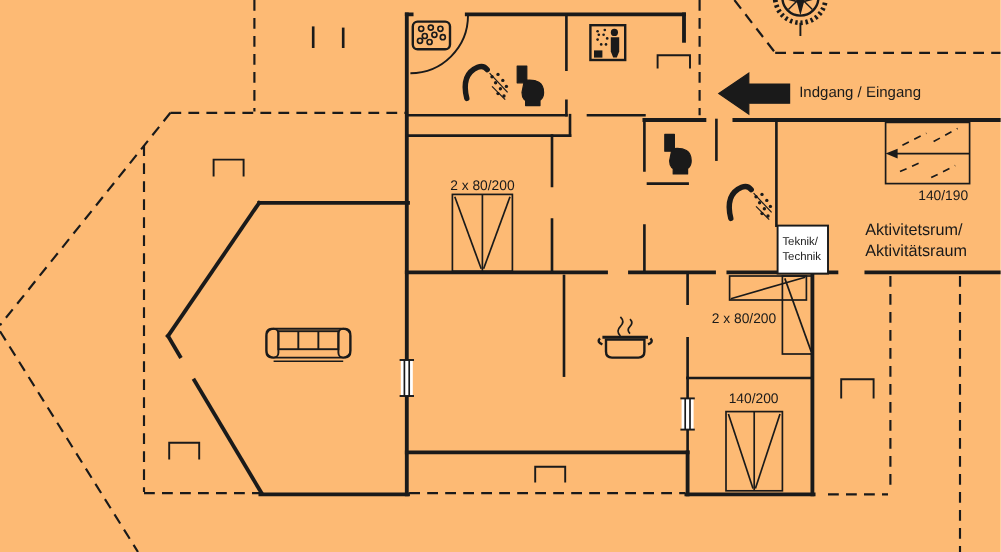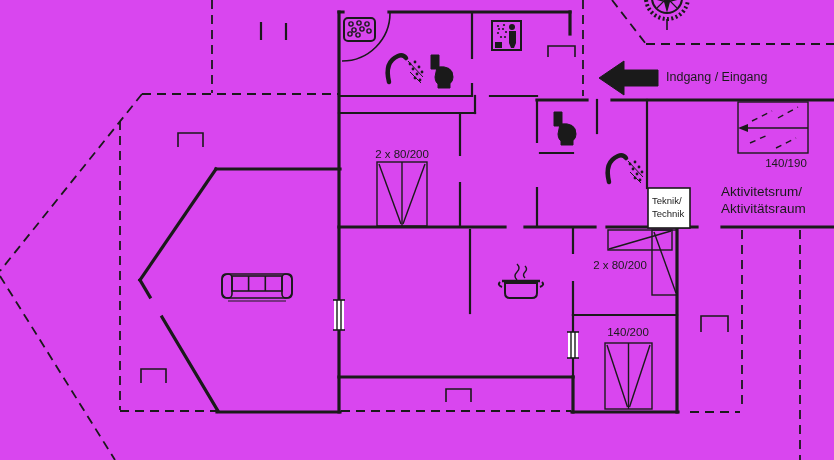--- a/index.html
+++ b/index.html
@@ -1,19 +1,19 @@
 <!DOCTYPE html>
 <html><head>
 <meta charset="utf-8">
 <style>
   html,body{margin:0;padding:0;background:#fff;}
   .stage{
     position:relative;
     width:834px;height:460px;
-    background:#d946ef;
+    background:#fdba74;
     overflow:hidden;
     font-family:"Liberation Sans", sans-serif;
   }
   svg{display:block;}
   text{fill:#1a1a1a;font-family:"Liberation Sans", sans-serif;}
   .lbl-bed{font-size:11.5px;}
   .lbl-room{font-size:13.5px;}
   .lbl-tech{font-size:9.5px;}
   .lbl-entry{font-size:12.5px;}
 </style>

